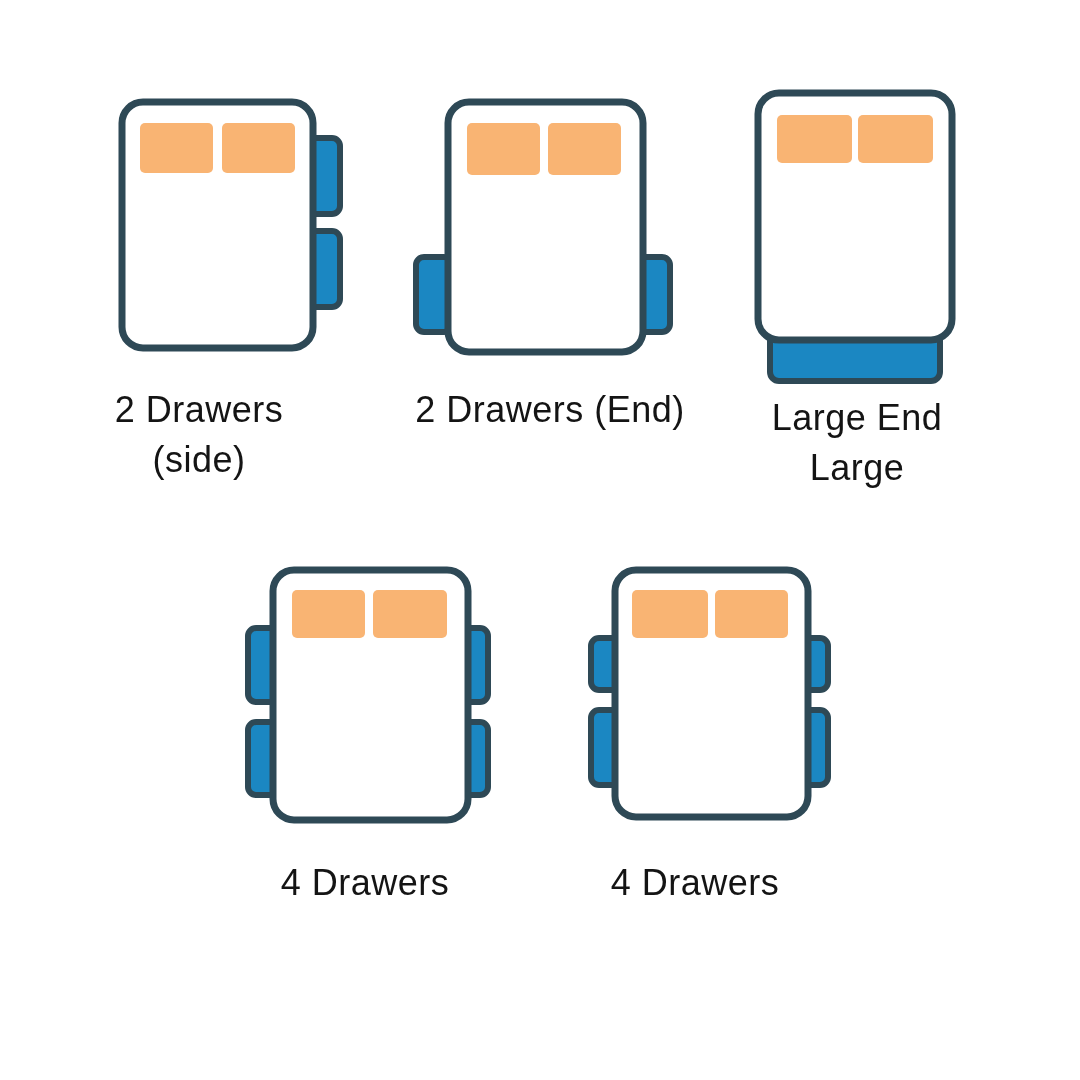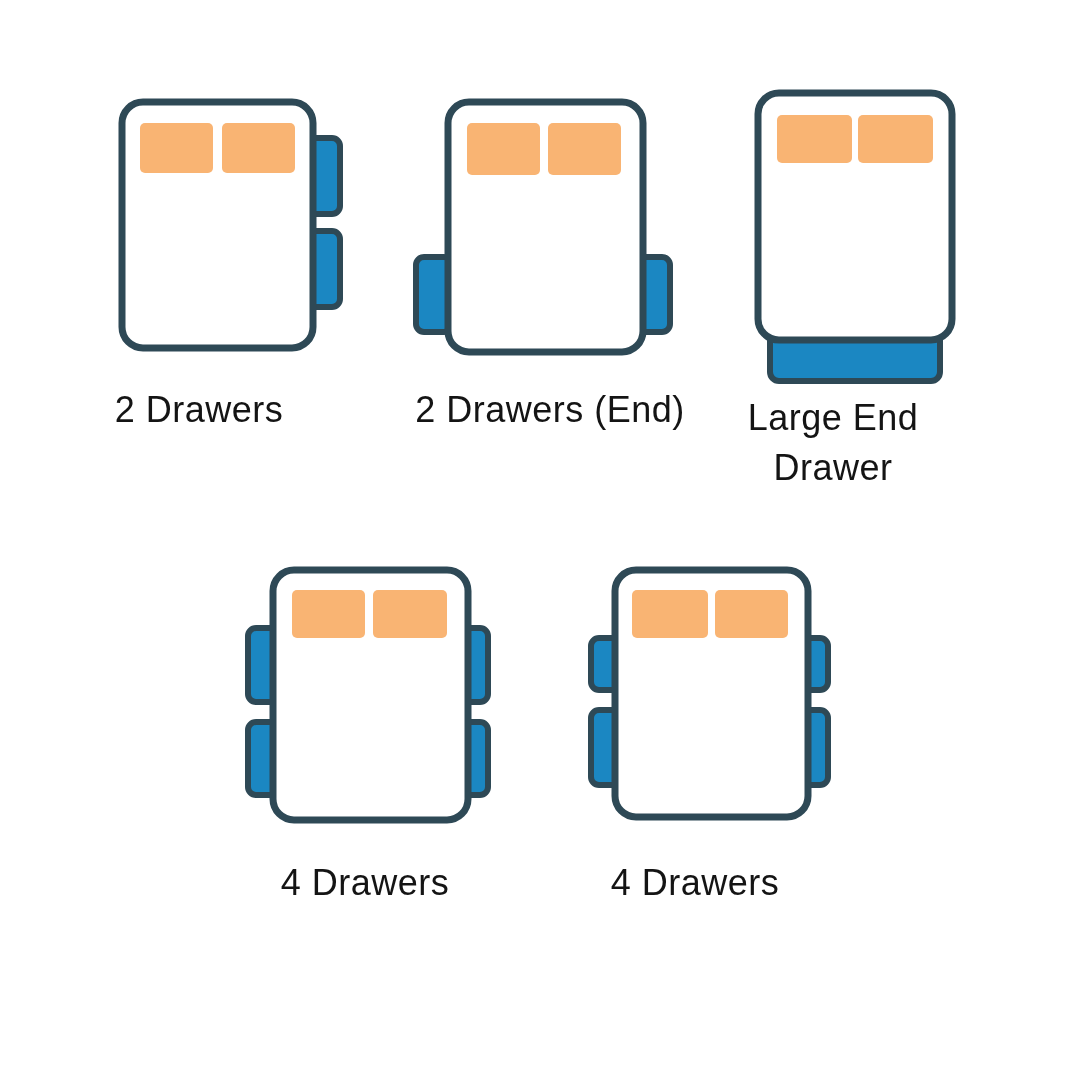--- a/index.html
+++ b/index.html
@@ -35,20 +35,21 @@
   <figure>
     <svg class="fig-svg" style="left:114px;top:94px;" width="236" height="264" viewBox="0 0 236 264">
       <rect class="drawer" x="192" y="44" width="34" height="76" rx="8" fill="#1B87C2"></rect>
       <rect class="drawer" x="192" y="137" width="34" height="76" rx="8" fill="#1B87C2"></rect>
       <rect class="bed" x="8" y="8" width="191" height="246" rx="21"></rect>
       <rect class="pillow" x="26" y="29" width="73" height="50" rx="5" fill="#F9B473"></rect>
       <rect class="pillow" x="108" y="29" width="73" height="50" rx="5" fill="#F9B473"></rect>
     </svg>
     <figcaption class="caption" style="left:85px;top:385px;width:228px;">
       <span>2 Drawers</span>
+      <span>(side)</span>
     </figcaption>
   </figure>
 
   <figure>
     <svg class="fig-svg" style="left:408px;top:94px;" width="270" height="268" viewBox="0 0 270 268">
       <rect class="drawer" x="8" y="163" width="36" height="75" rx="8" fill="#1B87C2"></rect>
       <rect class="drawer" x="226" y="163" width="36" height="75" rx="8" fill="#1B87C2"></rect>
       <rect class="bed" x="40" y="8" width="195" height="250" rx="21"></rect>
       <rect class="pillow" x="59" y="29" width="73" height="52" rx="5" fill="#F9B473"></rect>
       <rect class="pillow" x="140" y="29" width="73" height="52" rx="5" fill="#F9B473"></rect>
@@ -58,23 +59,23 @@
     </figcaption>
   </figure>
 
   <figure>
     <svg class="fig-svg" style="left:748px;top:86px;" width="216" height="300" viewBox="0 0 216 300">
       <rect class="drawer" x="22" y="238" width="170" height="57" rx="9" fill="#1B87C2"></rect>
       <rect class="bed" x="10" y="7" width="194" height="247" rx="21"></rect>
       <rect class="pillow" x="29" y="29" width="75" height="48" rx="5" fill="#F9B473"></rect>
       <rect class="pillow" x="110" y="29" width="75" height="48" rx="5" fill="#F9B473"></rect>
     </svg>
-    <figcaption class="caption" style="left:696px;top:393px;width:274px;text-align:center;">
+    <figcaption class="caption" style="left:720px;top:393px;width:274px;text-align:center;">
       <span>Large End</span>
-      <span>Drawer</span>
+      <span>Large</span>
     </figcaption>
   </figure>
 
   <figure>
     <svg class="fig-svg" style="left:240px;top:562px;" width="254" height="266" viewBox="0 0 254 266">
       <rect class="drawer" x="8" y="66" width="36" height="74" rx="8" fill="#1B87C2"></rect>
       <rect class="drawer" x="8" y="160" width="36" height="73" rx="8" fill="#1B87C2"></rect>
       <rect class="drawer" x="212" y="66" width="36" height="74" rx="8" fill="#1B87C2"></rect>
       <rect class="drawer" x="212" y="160" width="36" height="73" rx="8" fill="#1B87C2"></rect>
       <rect class="bed" x="33" y="8" width="195" height="250" rx="21"></rect>

